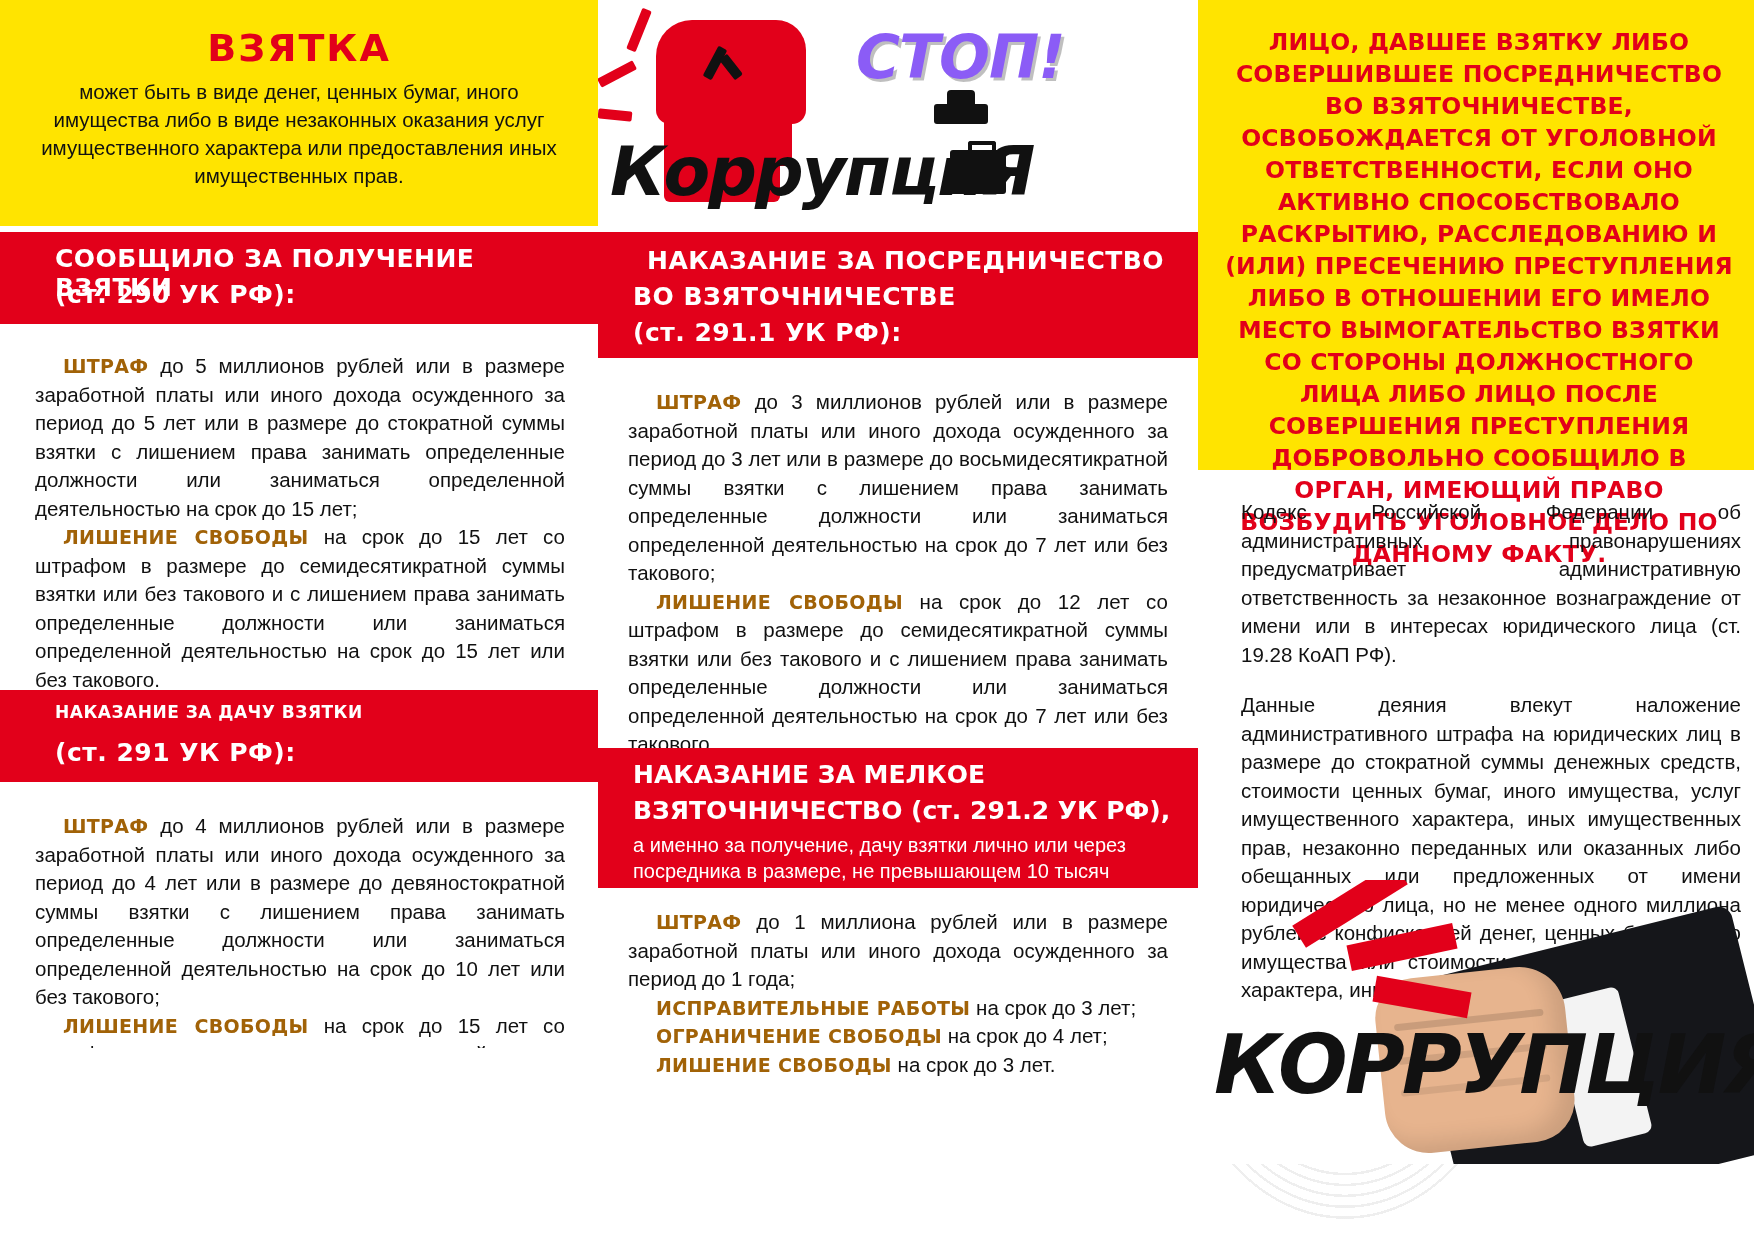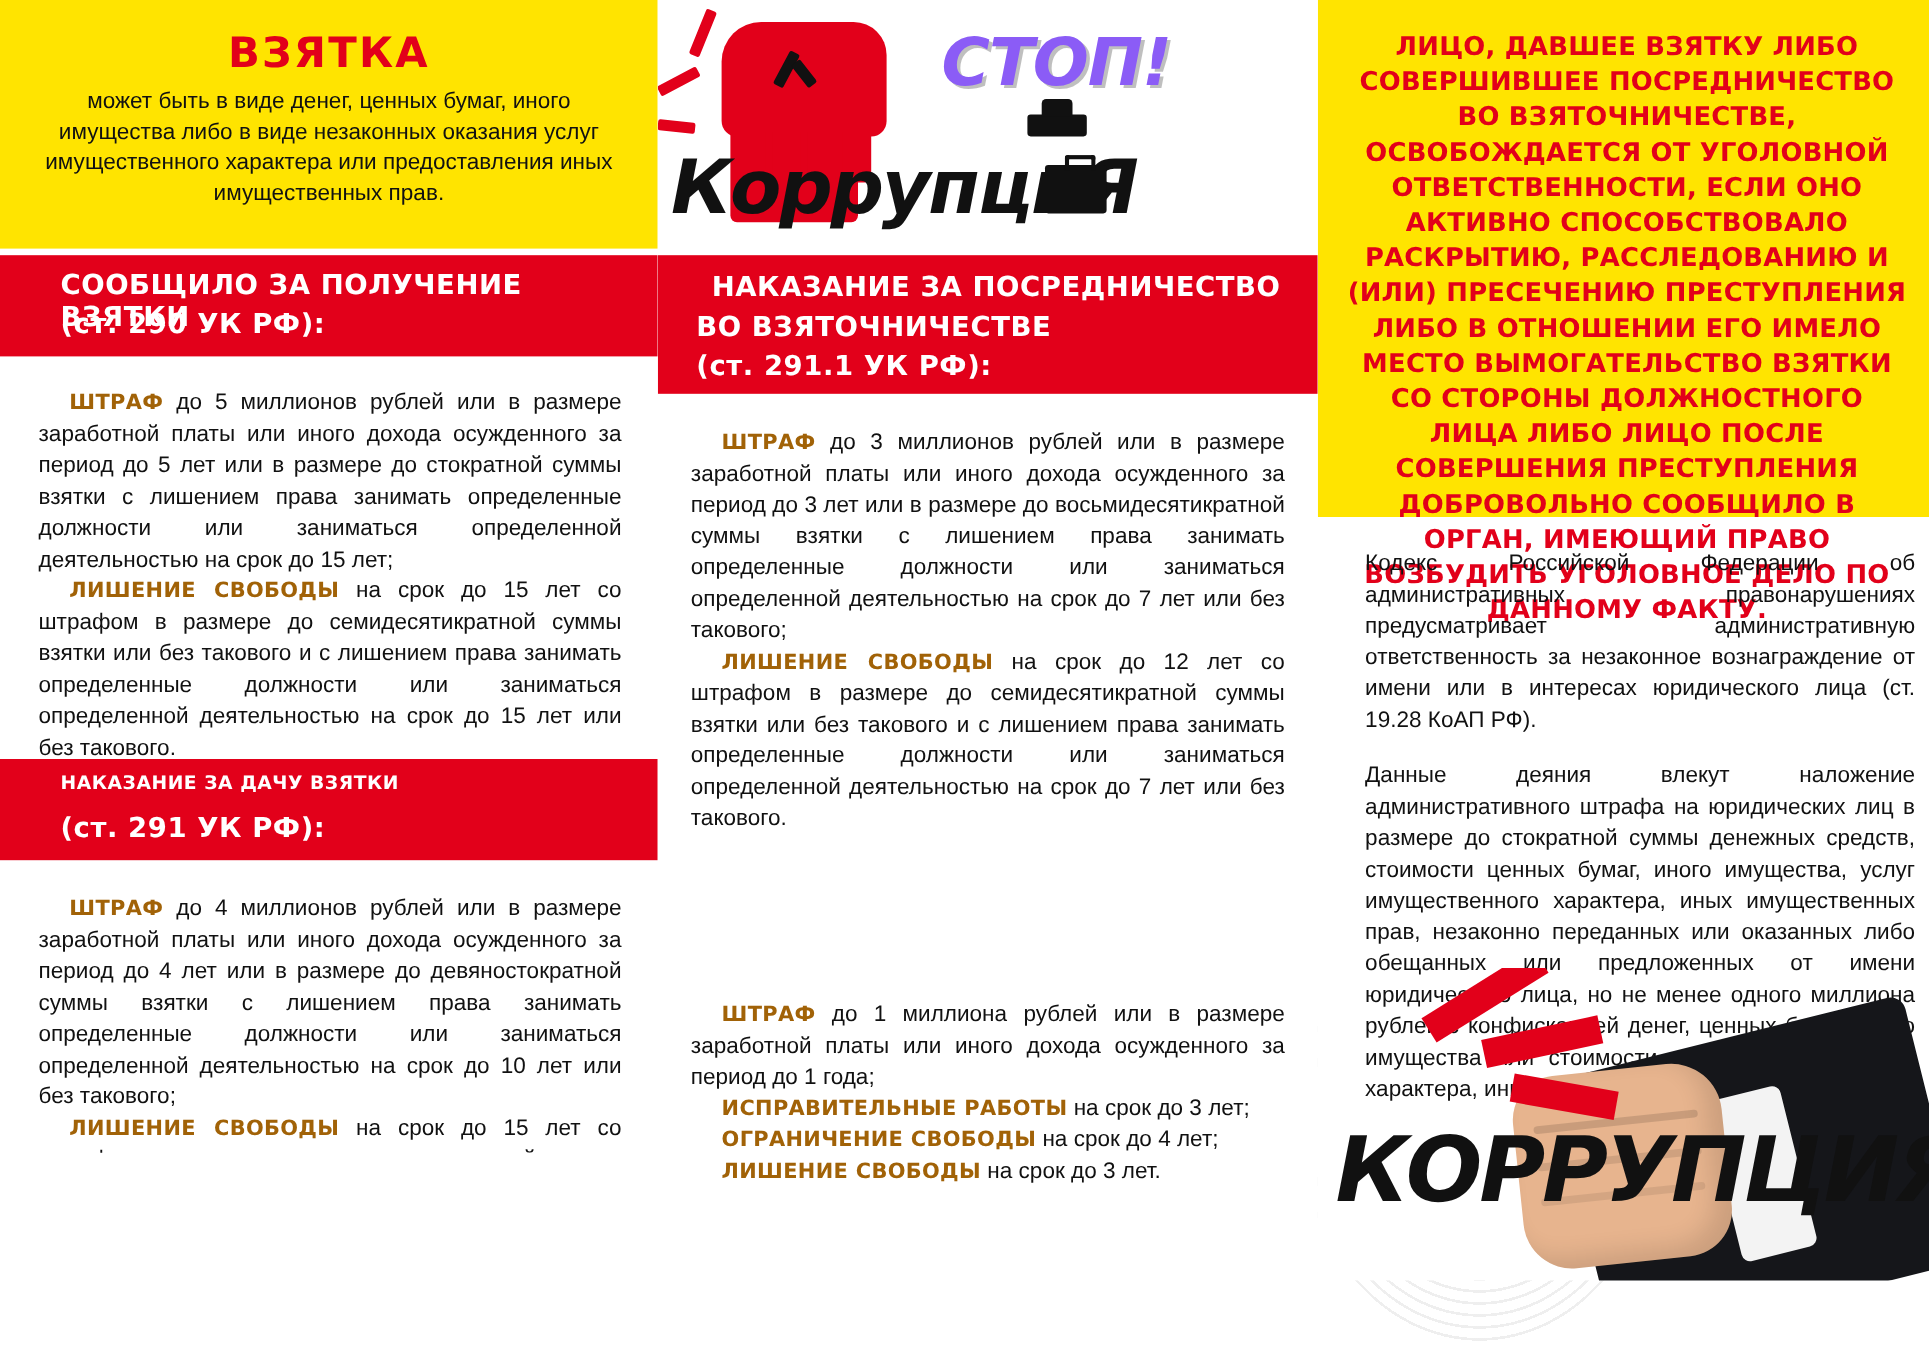--- a/index.html
+++ b/index.html
@@ -187,20 +187,25 @@
       <div class="l1">НАКАЗАНИЕ ЗА ПОСРЕДНИЧЕСТВО</div>
       <div class="l2">ВО ВЗЯТОЧНИЧЕСТВЕ</div>
       <div class="l3">(ст. 291.1 УК РФ):</div>
     </div>
 
     <div class="c2-body1">
       <p class="tp"><span class="indent"></span><span class="kw">ШТРАФ</span><span> до 3 миллионов рублей или в размере заработной платы или иного дохода осужденного за период до 3 лет или в размере до восьмидесятикратной суммы взятки с лишением права занимать определенные должности или заниматься определенной деятельностью на срок до 7 лет или без такового;</span></p>
       <p class="tp"><span class="indent"></span><span class="kw">ЛИШЕНИЕ СВОБОДЫ</span><span> на срок до 12 лет со штрафом в размере до семидесятикратной суммы взятки или без такового и с лишением права занимать определенные должности или заниматься определенной деятельностью на срок до 7 лет или без такового.</span></p>
     </div>
 
+    <div class="c2-bar2">
+      <div class="l1">НАКАЗАНИЕ ЗА МЕЛКОЕ</div>
+      <div class="l2">ВЗЯТОЧНИЧЕСТВО (ст. 291.2 УК РФ),</div>
+      <div class="note">а именно за получение, дачу взятки лично или через посредника в размере, не превышающем 10 тысяч рублей:</div>
+    </div>
 
     <div class="c2-body2">
       <p class="tp"><span class="indent"></span><span class="kw">ШТРАФ</span><span> до 1 миллиона рублей или в размере заработной платы или иного дохода осужденного за период до 1 года;</span></p>
       <p class="tp"><span class="indent"></span><span class="kw">ИСПРАВИТЕЛЬНЫЕ РАБОТЫ</span><span> на срок до 3 лет;</span></p>
       <p class="tp"><span class="indent"></span><span class="kw">ОГРАНИЧЕНИЕ СВОБОДЫ</span><span> на срок до 4 лет;</span></p>
       <p class="tp"><span class="indent"></span><span class="kw">ЛИШЕНИЕ СВОБОДЫ</span><span> на срок до 3 лет.</span></p>
     </div>
   </div>
 
   <div class="col3">

